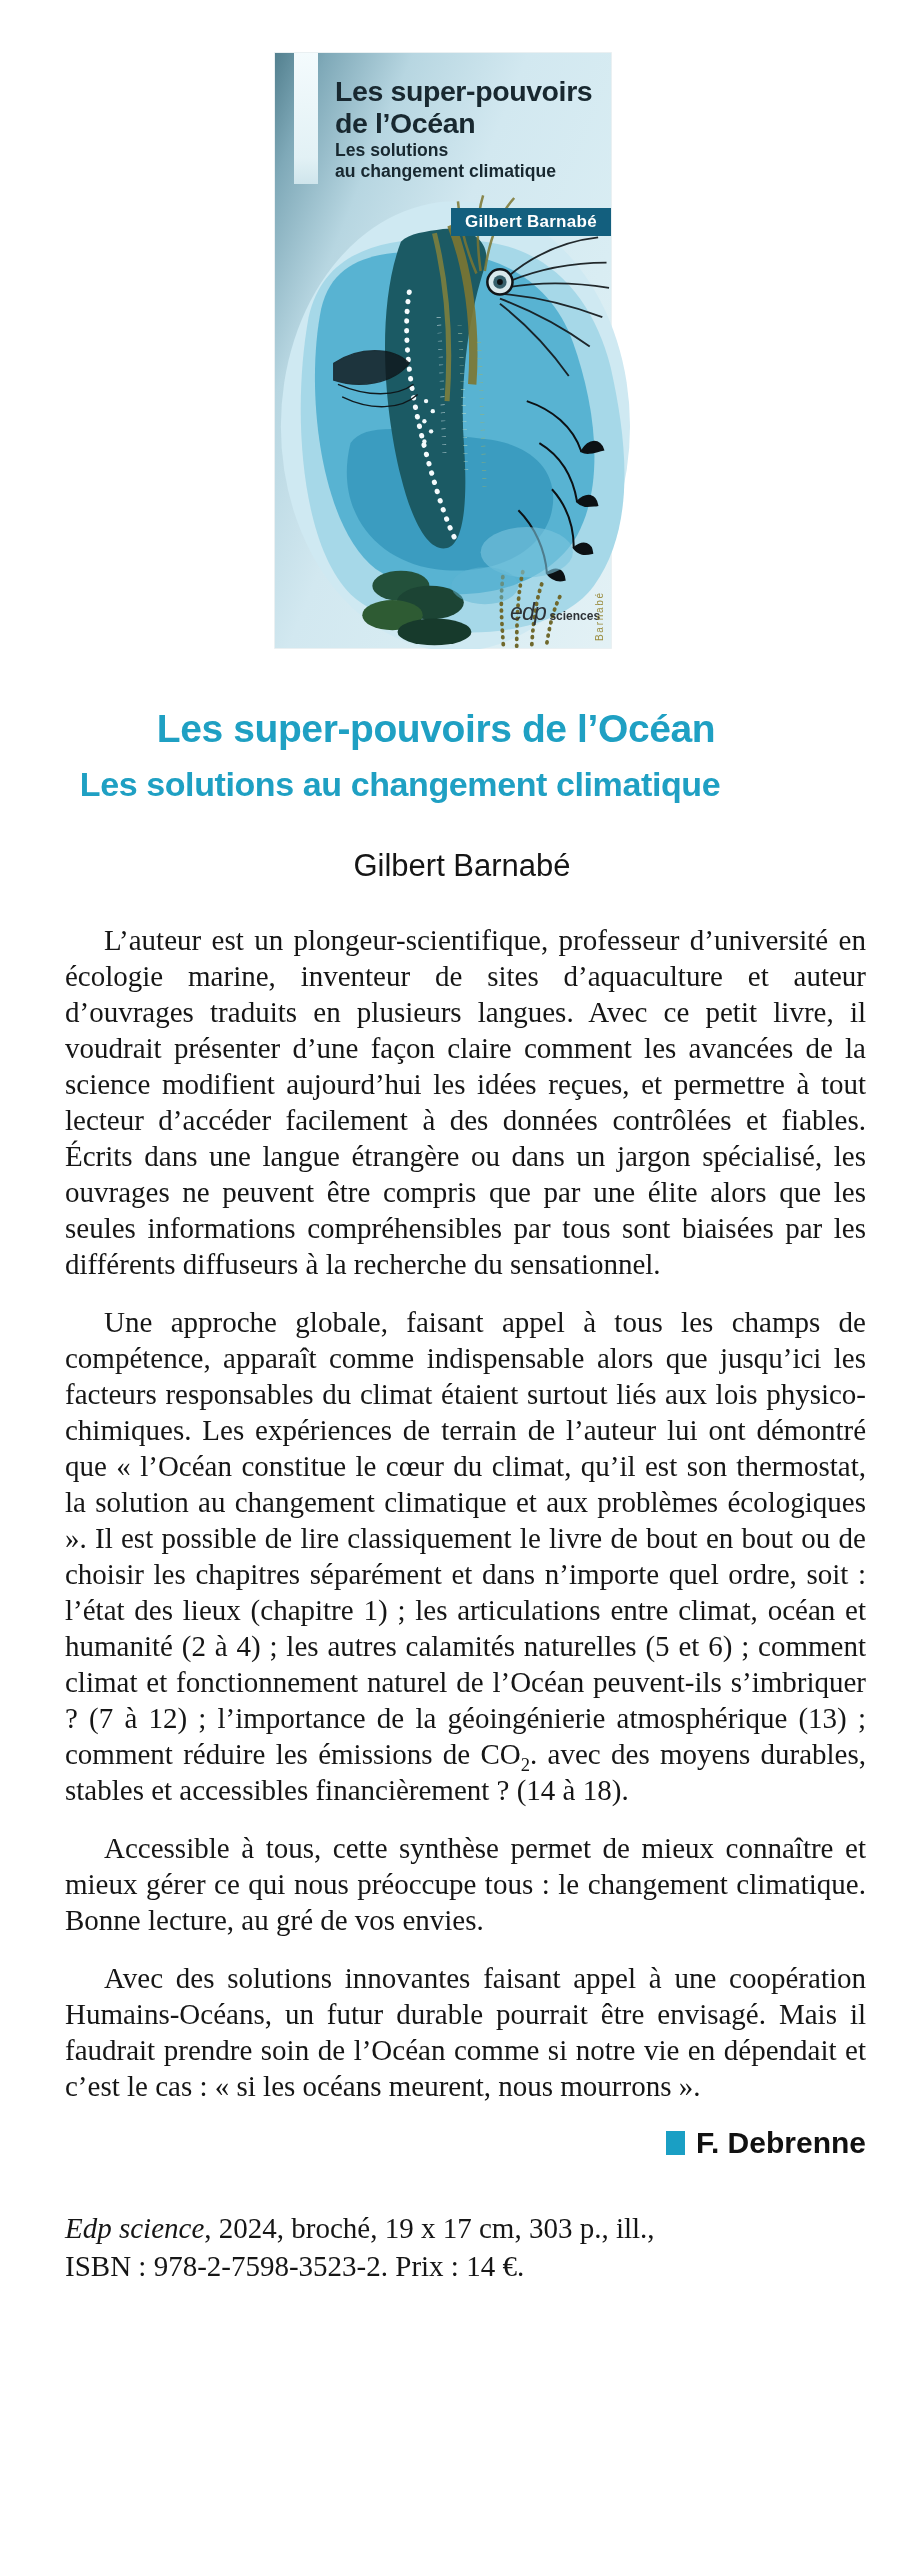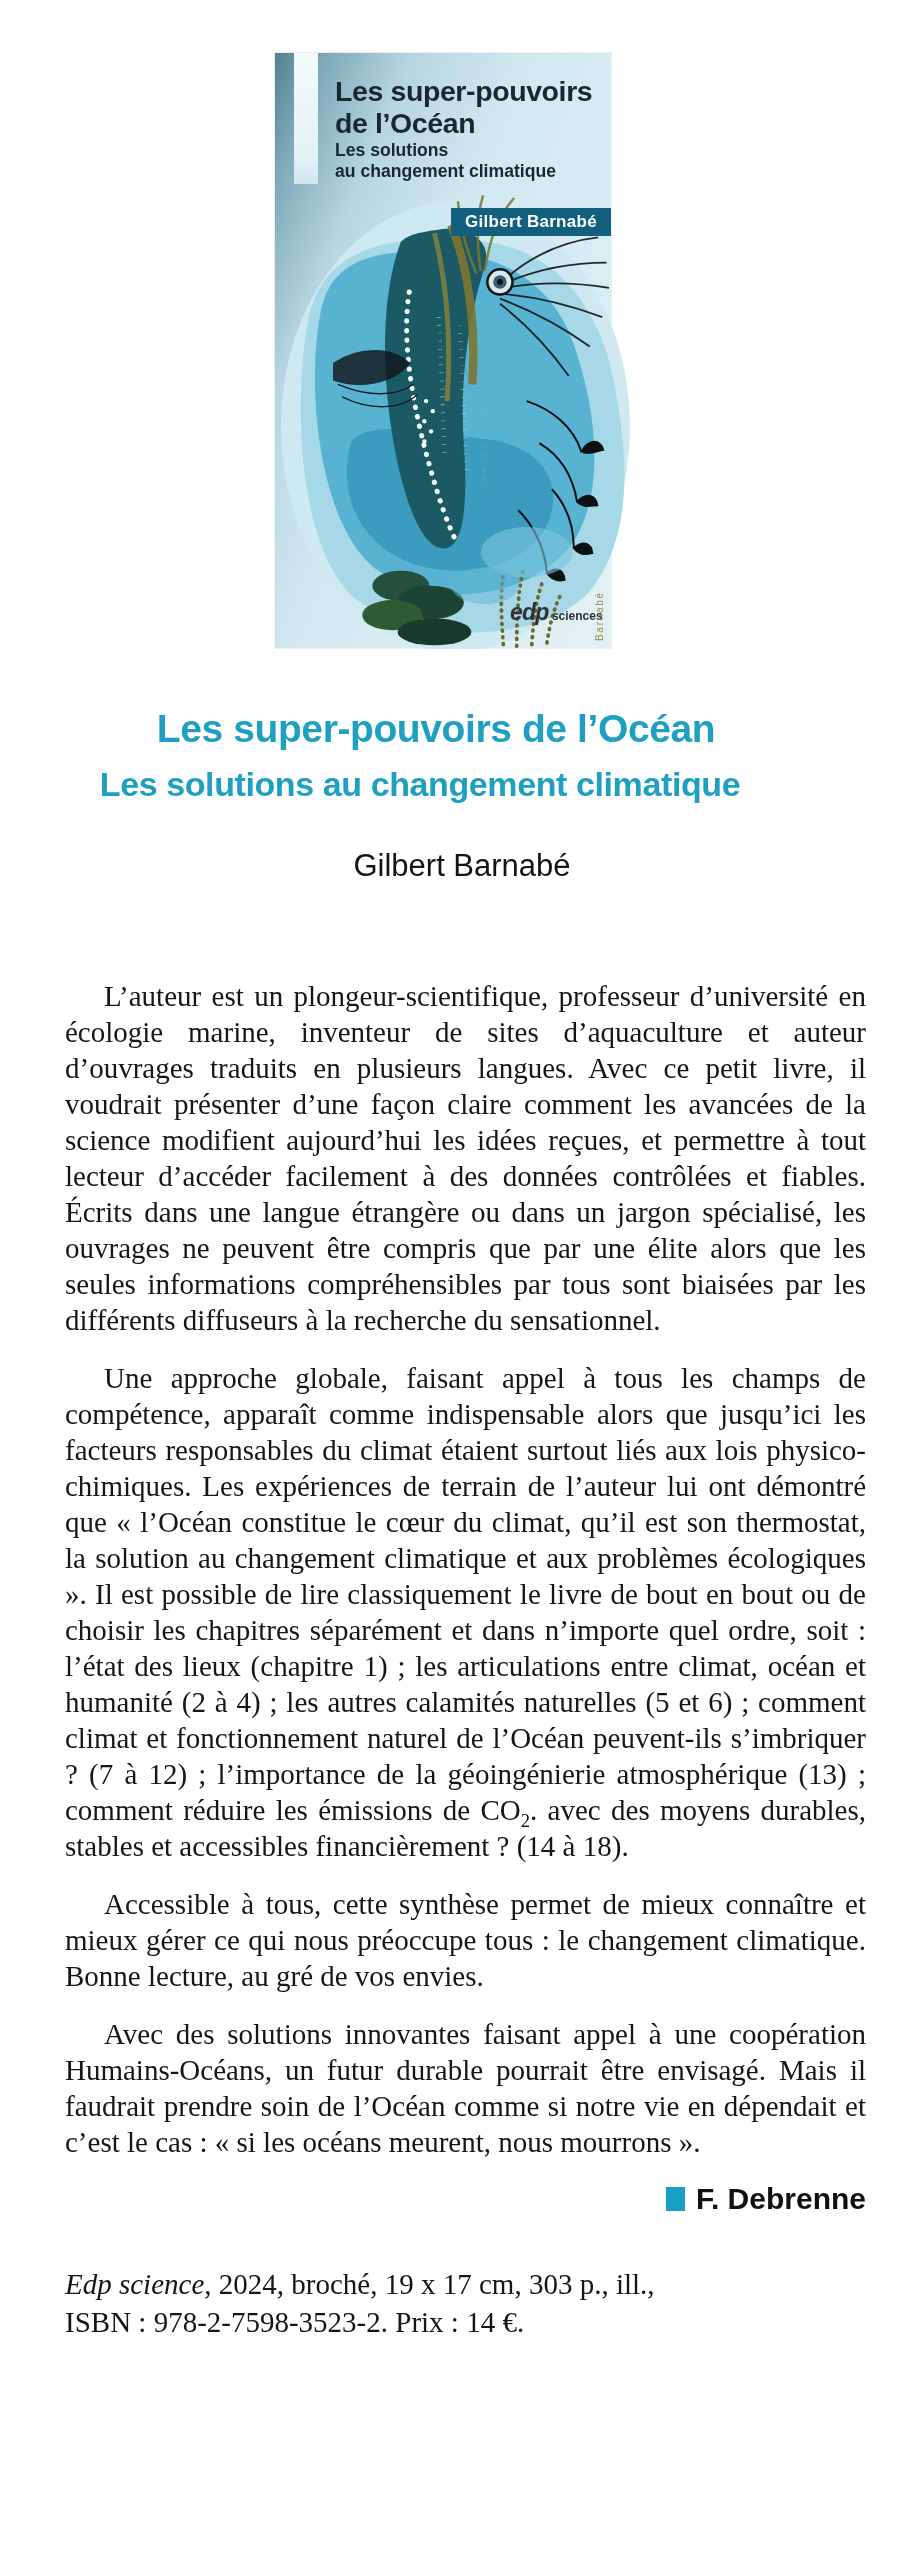--- a/index.html
+++ b/index.html
@@ -30,45 +30,45 @@
   }
   .author-band{
     position:absolute;right:0;top:155px;width:160px;height:28px;
     background:#135f7e;color:#ffffff;text-align:center;
     font:700 17px/28px "Liberation Sans",sans-serif;letter-spacing:0.3px;
   }
   .edp-logo{
     position:absolute;left:235px;top:546px;color:#2e3236;white-space:nowrap;
     font-family:"Liberation Sans",sans-serif;
   }
-  .edp-logo .edp{font-weight:700;font-size:23px;letter-spacing:-0.8px;font-style:italic;}
+  .edp-logo .edp{font-weight:400;font-size:23px;letter-spacing:-0.8px;font-style:italic;}
   .edp-logo .sci{font-weight:700;font-size:12px;margin-left:3.4px;}
   .signature{
     position:absolute;left:319px;top:504px;height:84px;
     writing-mode:vertical-rl;transform:rotate(180deg);
     font:400 10px "Liberation Sans",sans-serif;color:#9a8c3f;letter-spacing:1.7px;
   }
 
   
   .h-title{
     position:absolute;left:0;top:704px;width:872px;text-align:center;
     font:700 39px/50px "Liberation Sans",sans-serif;color:#1fa0c3;letter-spacing:-0.4px;
   }
   .h-sub{
     position:absolute;left:0;top:762px;width:800px;text-align:center;
-    font:700 34px/45px "Liberation Sans",sans-serif;color:#1fa0c3;letter-spacing:-0.4px;margin-left:20px;
+    font:700 34px/45px "Liberation Sans",sans-serif;color:#1fa0c3;letter-spacing:-0.4px;
   }
   .h-author{
     position:absolute;left:0;top:845px;width:924px;text-align:center;
     font:400 31px/42px "Liberation Sans",sans-serif;color:#151515;
   }
 
   
   .review{
-    position:absolute;left:65px;top:978px;width:801px;
+    position:absolute;left:65px;top:922px;width:801px;
     font:400 29px/36px "Liberation Serif",serif;color:#161616;text-align:justify;
   }
   .review p{margin:0 0 22px 0;text-indent:39px;}
   .review p:last-of-type{margin-bottom:0;}
   .review sub{font-size:18.5px;line-height:0;}
   .reviewer-row{
     display:flex;justify-content:flex-end;align-items:center;gap:11px;margin-top:22px;
   }
   .reviewer-marker{width:19.3px;height:23.5px;background:#1a9fc4;display:inline-block;}
   .reviewer-name{font:700 30px/34px "Liberation Sans",sans-serif;color:#111111;}

